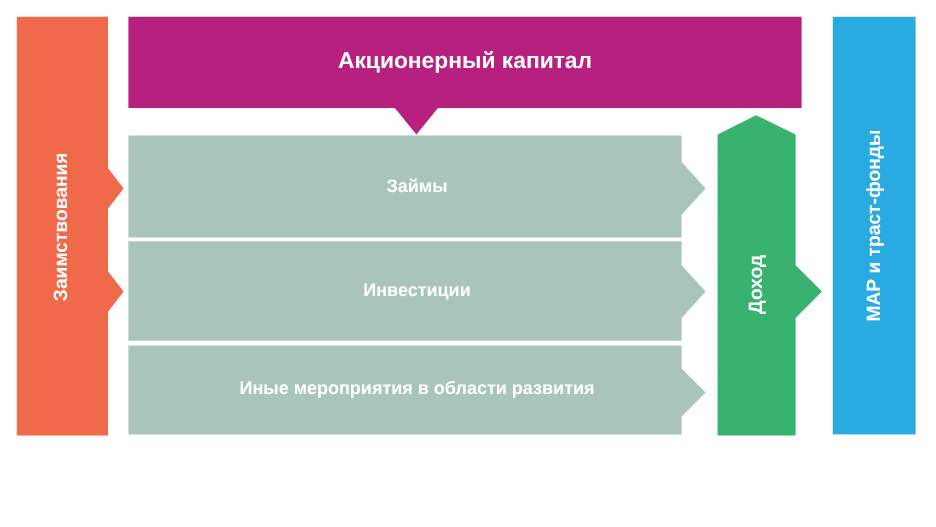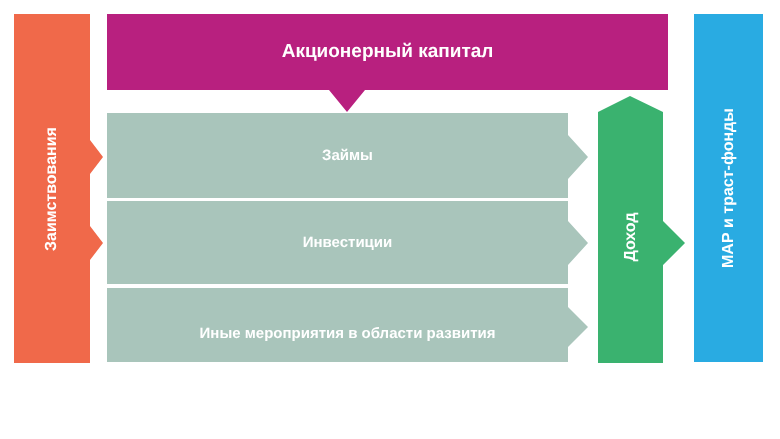--- a/index.html
+++ b/index.html
@@ -68,21 +68,21 @@
   .row-label {
     left: 107px;
     width: 481px;
     display: flex;
     align-items: center;
     justify-content: center;
     font-size: 15px;
   }
   #label-loans   { top: 112px; height: 87px; }
   #label-invest  { top: 199px; height: 86px; }
-  #label-other   { top: 285px; height: 77px; margin-top: 10px; }
+  #label-other   { top: 285px; height: 77px; }
   
   #label-income {
     left: 598px;
     top: 110px;
     width: 65px;
     height: 253px;
     display: flex;
     align-items: center;
     justify-content: center;
     font-size: 16px;

